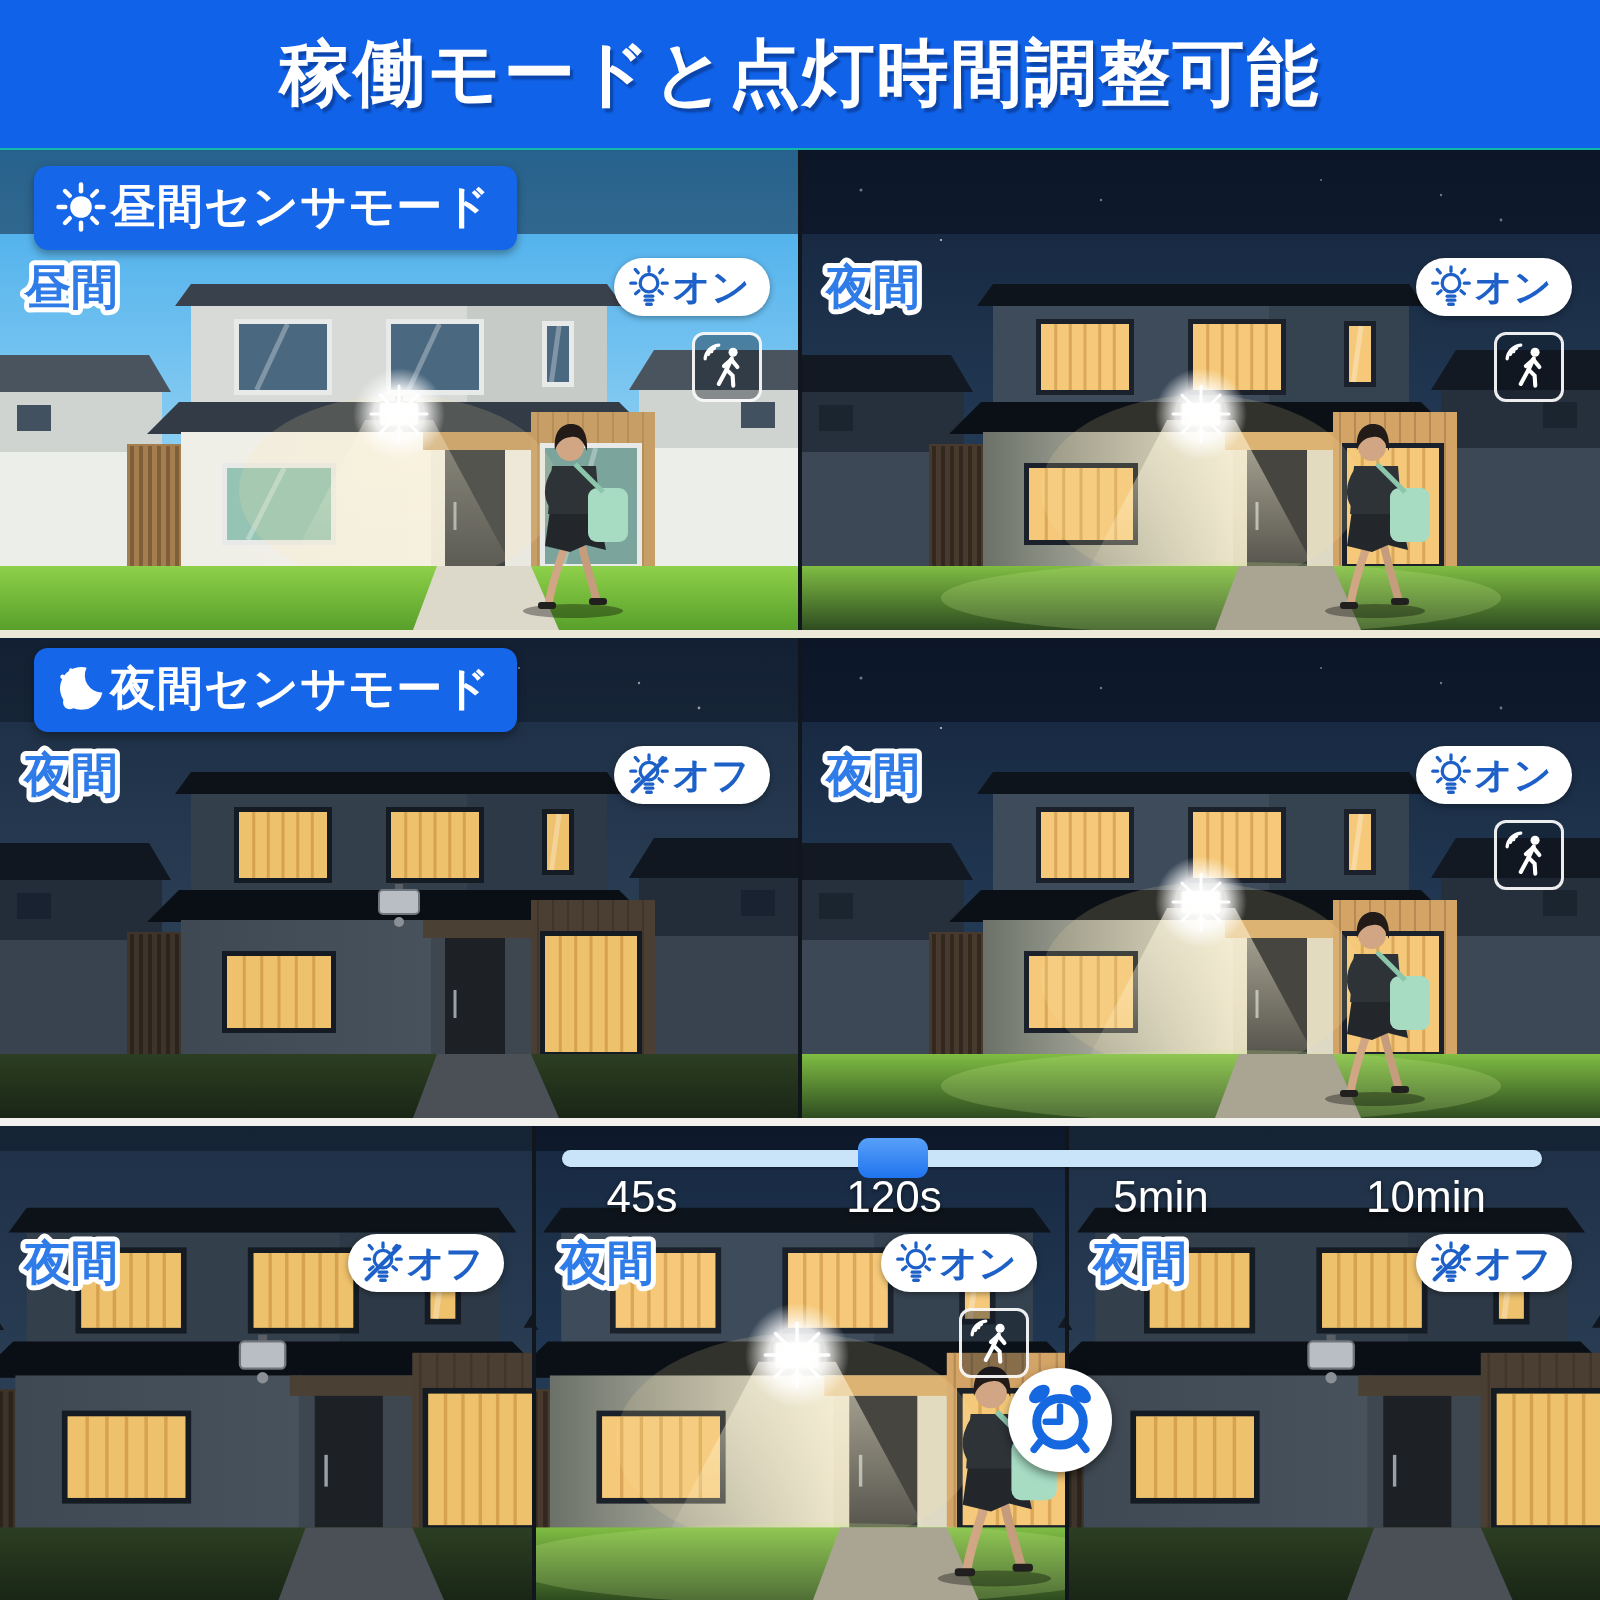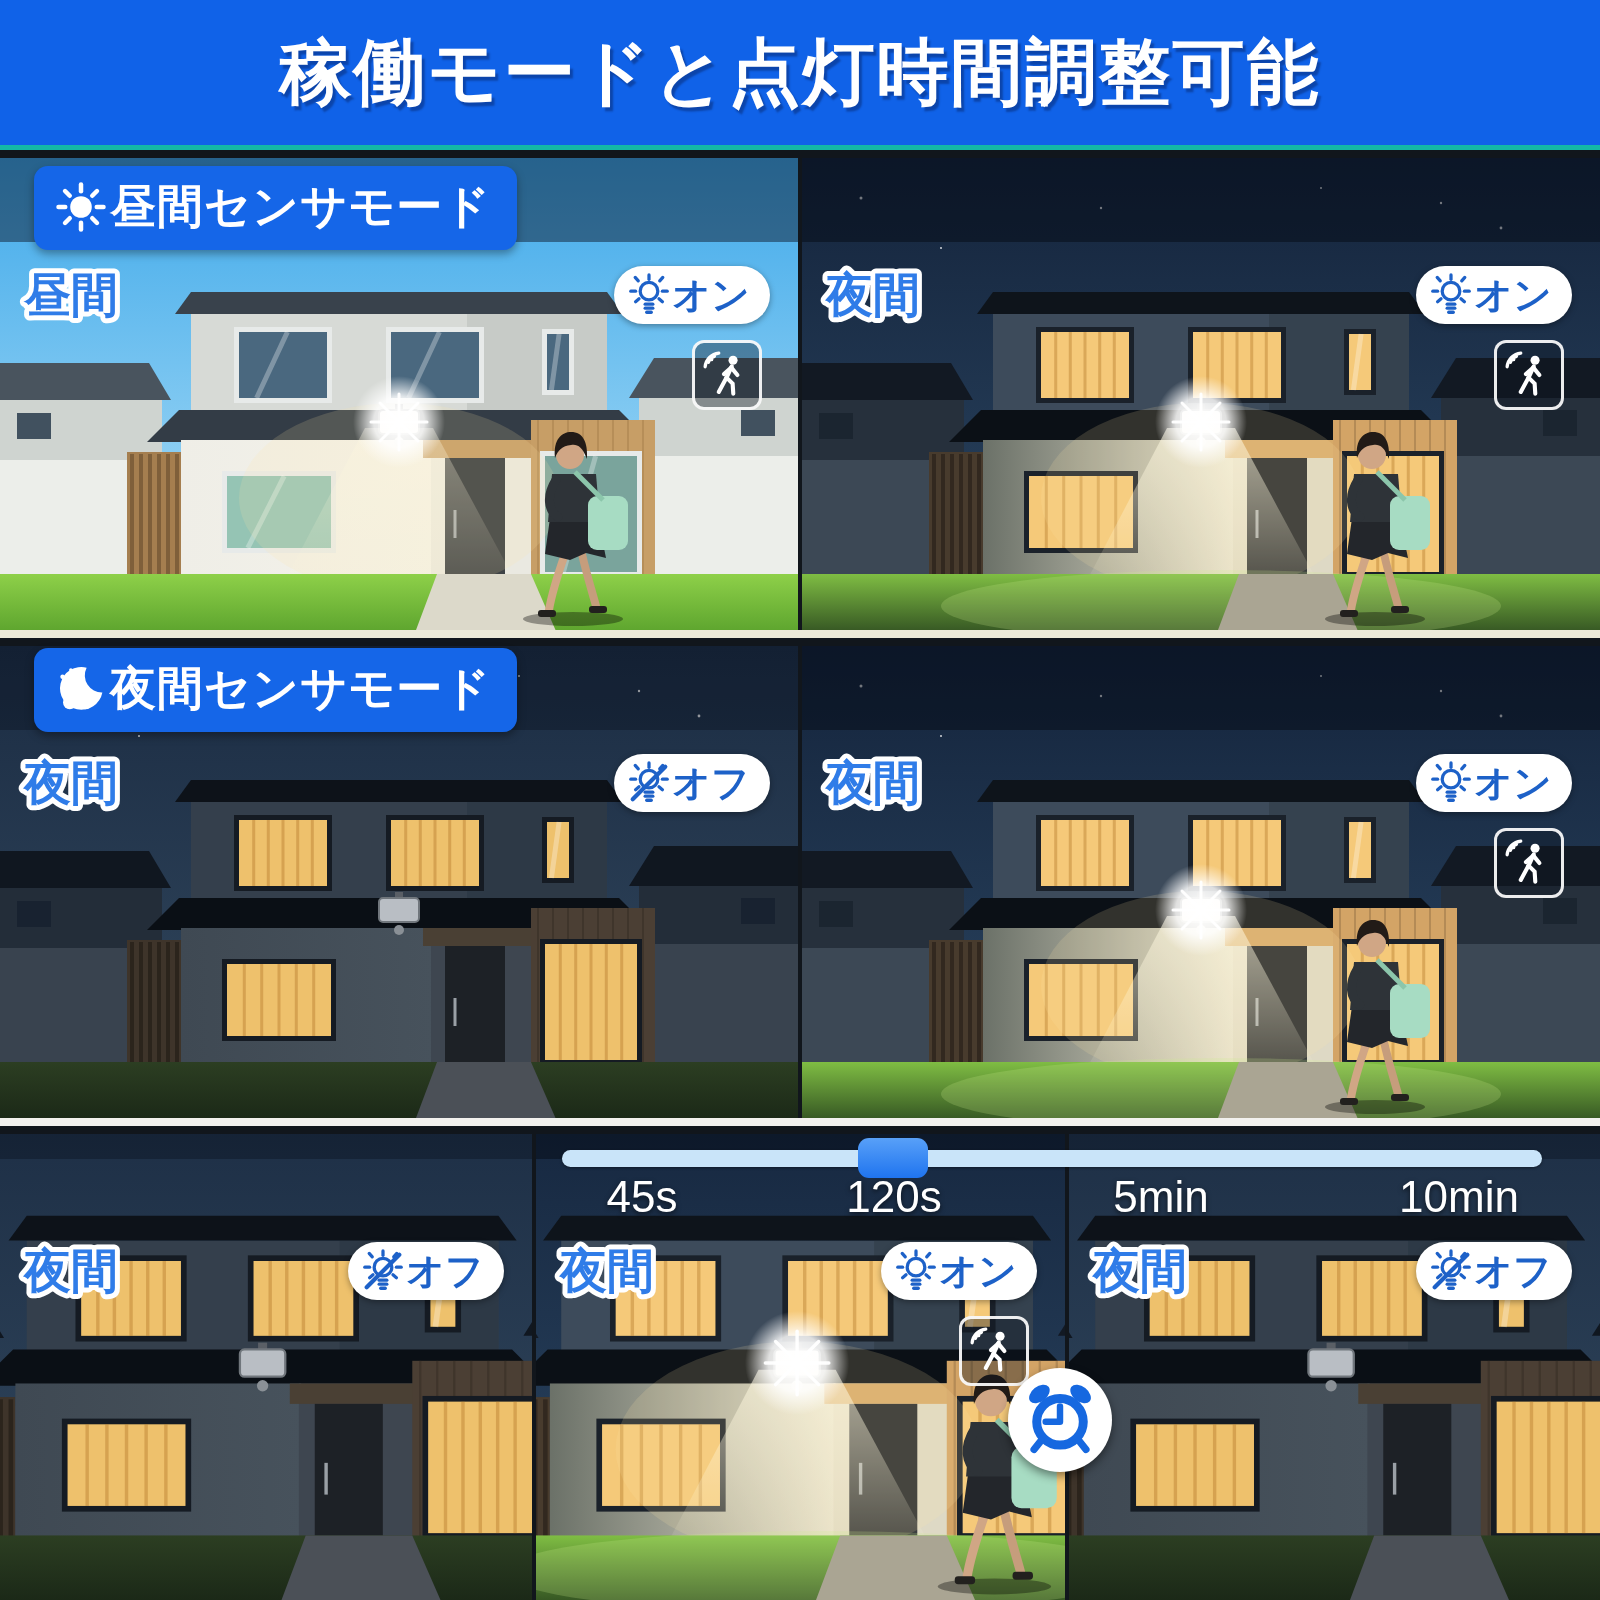--- a/index.html
+++ b/index.html
@@ -1,31 +1,31 @@
 <!DOCTYPE html>
 <html><head>
 <meta charset="utf-8">
 <style>
   html,body{margin:0;padding:0;background:#20242a}
   .page{position:relative;width:1600px;height:1600px;background:#0b0f14;overflow:hidden;
         font-family:"Liberation Sans","DejaVu Sans",sans-serif}
   
   .banner{position:absolute;left:0;top:0;width:1600px;height:150px;background:#1062e8;
-          display:flex;align-items:center;justify-content:center;border-bottom:5px solid #14b8a6;box-sizing:border-box}
+          display:flex;align-items:center;justify-content:center;border-bottom:2px solid #14b8a6;box-sizing:border-box}
   .banner h1{margin:0;font-size:72px;font-weight:800;color:#fff;letter-spacing:2px;
              text-shadow:3px 4px 2px rgba(0,0,30,.3)}
   
   .row{position:absolute;left:0;width:1600px;background:#11161c}
   #row1{top:150px;height:480px}
   #row2{top:638px;height:480px}
   #row3{top:1126px;height:474px}
   .sep{position:absolute;left:0;width:1600px}
   #sep1{top:630px;height:8px;background:#ece9d8}
   #sep2{top:1118px;height:8px;background:#f2f1ee}
-  .panel{position:absolute;top:8px;height:100%;overflow:hidden;background:#e5e5e5}
+  .panel{position:absolute;top:0;height:100%;overflow:hidden;background:#e5e5e5}
   .scene{position:absolute;inset:0}
   .scene svg{display:block;width:100%;height:100%}
   
   .corner{position:absolute;left:16px;top:102px}
   .corner text{font-family:"Liberation Sans","DejaVu Sans",sans-serif;font-size:47px;font-weight:800;
                fill:#2f7ce8;stroke:#fff;stroke-width:10px;paint-order:stroke;stroke-linejoin:round}
   
   .pill{position:absolute;top:108px;right:28px;height:58px;background:#fff;border-radius:999px;
         display:flex;align-items:center;gap:0;padding:0 20px 0 12px;
         box-shadow:0 2px 6px rgba(0,0,0,.35);color:#1d61c8}
@@ -1091,21 +1091,21 @@
       </div>
     </div>
 
 
     <div class="slider">
       <div class="track"></div>
       <div class="handle"></div>
       <div class="slabel" style="left:642px">45s</div>
       <div class="slabel" style="left:894px">120s</div>
       <div class="slabel" style="left:1161px">5min</div>
-      <div class="slabel" style="left:1459px">10min</div>
+      <div class="slabel" style="left:1426px">10min</div>
     </div>
 
     <div class="clock-float">
       <svg viewBox="0 0 48 48">
         <ellipse cx="12.5" cy="9.5" rx="6.5" ry="4.2" fill="#1668e0" transform="rotate(-38 12.5 9.5)"></ellipse>
         <ellipse cx="35.5" cy="9.5" rx="6.5" ry="4.2" fill="#1668e0" transform="rotate(38 35.5 9.5)"></ellipse>
         <circle cx="24" cy="25" r="13" fill="#fff" stroke="#1668e0" stroke-width="5"></circle>
         <path d="M24 25 V16.5 M24 25 H16" stroke="#1668e0" stroke-width="3.6" stroke-linecap="round" fill="none"></path>
         <path d="M13.5 35.5 L9.5 40.5 M34.5 35.5 L38.5 40.5" stroke="#1668e0" stroke-width="4" stroke-linecap="round"></path>
       </svg>

